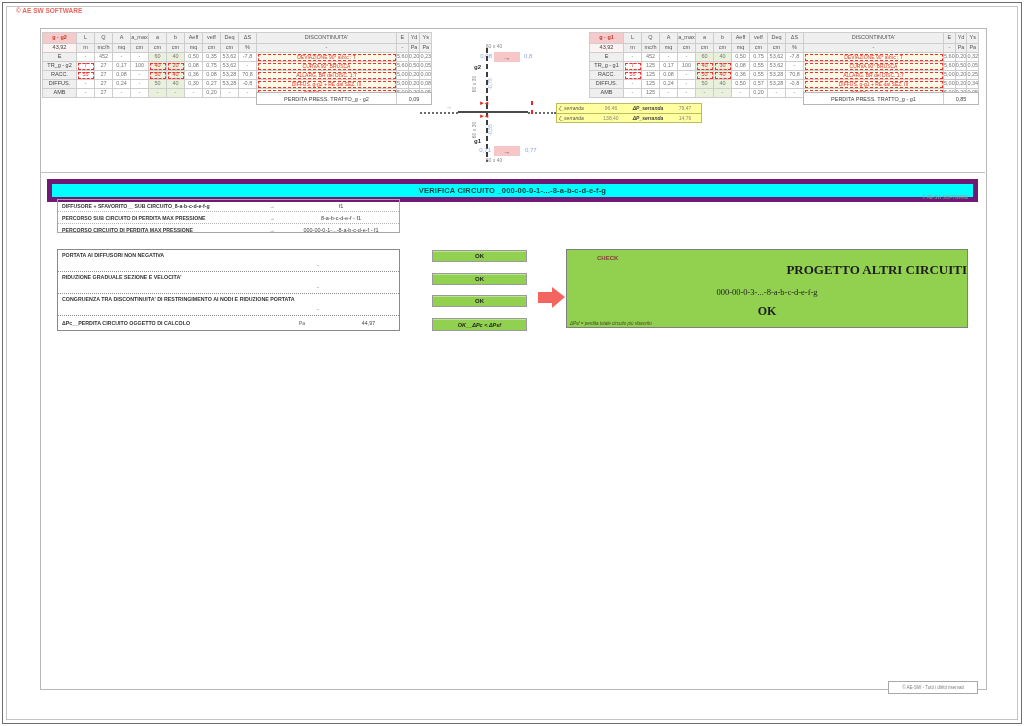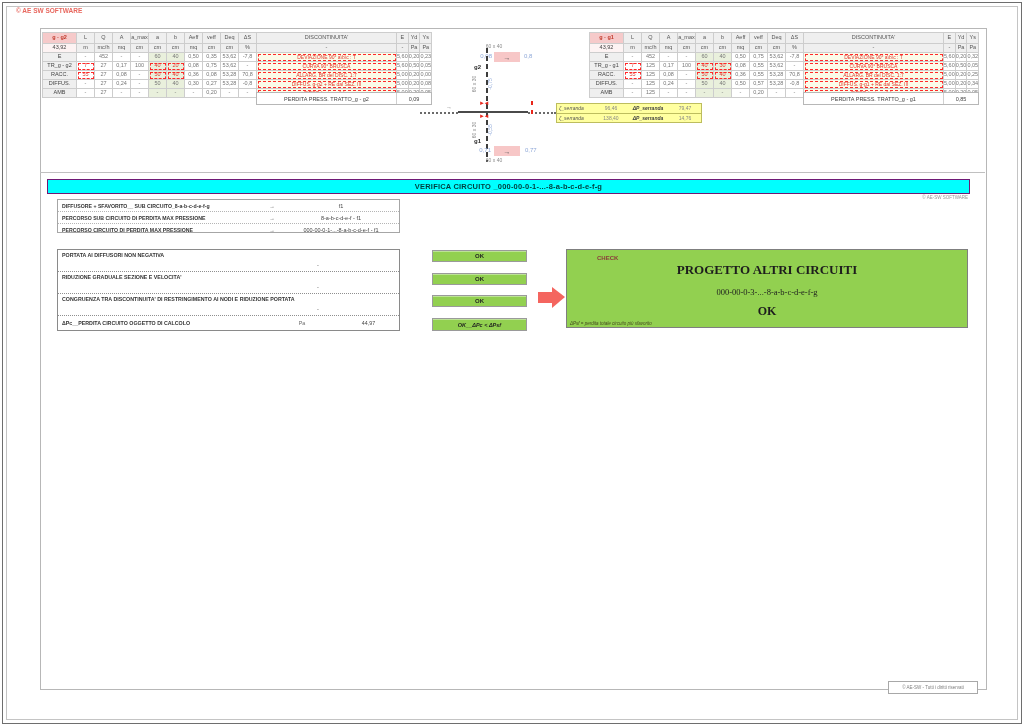--- a/index.html
+++ b/index.html
@@ -53,21 +53,21 @@
   .blue-val{position:absolute;font-size:6px;color:#8fa8d8}
   .node-label{position:absolute;font-size:6px;font-weight:bold;color:#2b2b2b}
   .rot{position:absolute;width:34px;height:8px;text-align:center;font-size:5px;transform:rotate(-90deg)}
   .rot-gray{color:#8a8a8a}.rot-blue{color:#8fa8d8}
   .bowtie{position:absolute;left:479px;font-size:6px;line-height:6px;letter-spacing:-1.5px;color:#e8251a;z-index:3}
   .damper-tick{position:absolute;left:531px;width:2px;height:4px;background:#e8251a}
   .flow-arrow-left{position:absolute;left:446px;top:104px;font-size:6px;color:#777}
 
   
   #banner{position:absolute;left:47px;top:179px;width:921px;height:13px;background:#00ffff;
-          border:1px solid #701a75;display:flex;align-items:center;justify-content:center;
+          border:5px solid #701a75;display:flex;align-items:center;justify-content:center;
           font-size:7.5px;font-weight:bold;color:#003d3d;letter-spacing:.2px}
   #copyright-small{position:absolute;left:868px;top:195px;width:100px;text-align:right;font-size:4.5px;color:#969696}
 
   
   #summary-box{position:absolute;left:57px;top:199px;width:343px;height:34px;border:1px solid #a6a6a6;box-sizing:border-box}
   .sum-row{height:11px;display:flex;align-items:center;padding:0 4px;font-size:5.5px}
   .sum-row + .sum-row{border-top:1px dotted #b5b5b5}
   .sum-label{flex:1;color:#333;font-weight:bold;font-size:5.2px}
   .sum-arrow{width:30px;text-align:center;color:#666}
   .sum-value{width:108px;text-align:center;color:#444}
@@ -87,21 +87,21 @@
   #okbtn-3{font-style:italic;font-size:5.5px}
 
   .arrow-body{position:absolute;left:538px;top:292px;width:14px;height:11px;background:#f4655f}
   .arrow-head{position:absolute;left:552px;top:287px;width:0;height:0;
               border-left:13px solid #f4655f;border-top:10px solid transparent;border-bottom:11px solid transparent}
 
   
   #result-panel{position:absolute;left:566px;top:249px;width:402px;height:79px;background:#92d050;
                 border:1px solid #7f7f7f;box-sizing:border-box}
   #check-label{position:absolute;left:30px;top:5px;font-size:6px;font-weight:bold;color:#8b3a3a}
-  #panel-title{position:absolute;left:0;top:12px;width:100%;text-align:center;
+  #panel-title{position:absolute;left:0;top:12px;width:100%;text-align:right;
                font-family:"Liberation Serif",serif;font-size:13px;font-weight:bold;color:#1d1d1d}
   #panel-circuit{position:absolute;left:0;top:37px;width:100%;text-align:center;
                  font-family:"Liberation Serif",serif;font-size:8.5px;color:#1d1d1d}
   #panel-status{position:absolute;left:0;top:54px;width:100%;text-align:center;
                 font-family:"Liberation Serif",serif;font-size:12px;font-weight:bold;color:#1d1d1d}
   #panel-footnote{position:absolute;left:3px;bottom:1px;font-size:4.5px;font-style:italic;color:#454a1f}
 
   #copyright-footer{position:absolute;left:888px;top:681px;width:88px;height:11px;border:1px solid #a8a8a8;
                     background:#fff;display:flex;align-items:center;justify-content:center;
                     font-size:4.5px;color:#808080;white-space:nowrap}

